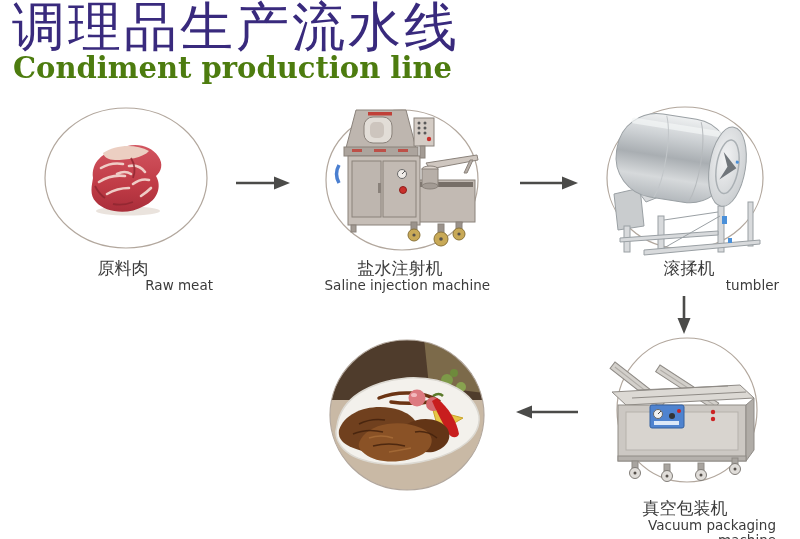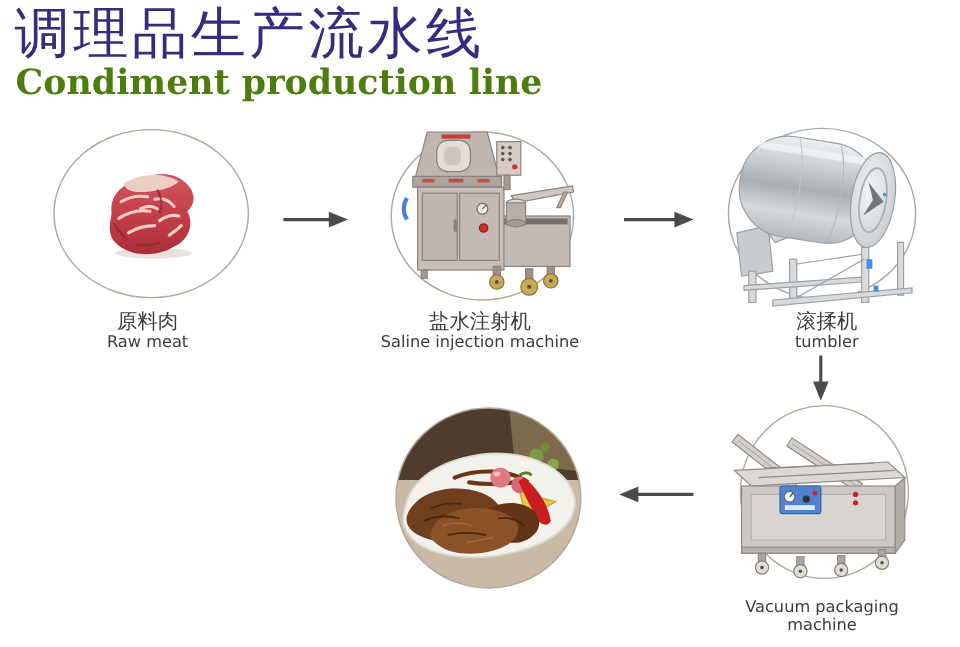--- a/index.html
+++ b/index.html
@@ -1,25 +1,25 @@
 <!DOCTYPE html>
 <html><head>
 <meta charset="utf-8">
 <style>
   html,body{margin:0;padding:0;background:#ffffff;}
   .canvas{position:relative;width:800px;height:539px;background:#ffffff;overflow:hidden;
           font-family:"DejaVu Sans","Liberation Sans",sans-serif;}
   .abs{position:absolute;}
   .title-zh{position:absolute;left:12px;top:0px;font-family:"DejaVu Serif","Liberation Serif",serif;
-            font-size:46px;line-height:54px;letter-spacing:3px;color:#392a7d;font-weight:500;white-space:nowrap;}
+            font-size:53px;line-height:54px;letter-spacing:3px;color:#392a7d;font-weight:500;white-space:nowrap;}
   .title-en{position:absolute;left:13px;top:51px;font-family:"DejaVu Serif","Liberation Serif",serif;
             font-size:29px;line-height:34px;font-weight:bold;color:#4d7c0f;white-space:nowrap;}
   .step-label{position:absolute;text-align:center;color:#3b3b3b;}
   .step-label .zh{font-size:17px;line-height:19px;}
-  .step-label .en{font-size:13.5px;line-height:15px;}
+  .step-label .en{font-size:13.5px;line-height:15px;text-align:right;}
 </style>
 </head>
 <body>
 
 <div class="canvas">
 
   <div class="title-zh">调理品生产流水线</div>
   <div class="title-en">Condiment production line</div>
 
   <svg class="abs" style="left:43px;top:106px" width="166" height="146" viewBox="0 0 166 146">
@@ -254,18 +254,19 @@
   </div>
   <div class="step-label" style="left:310px;top:259px;width:180px">
     <div class="zh">盐水注射机</div>
     <div class="en">Saline injection machine</div>
   </div>
   <div class="step-label" style="left:599px;top:259px;width:180px">
     <div class="zh">滚揉机</div>
     <div class="en">tumbler</div>
   </div>
   <div class="step-label" style="left:594px;top:499px;width:182px">
+    <div class="zh">真空包装机</div>
     <div class="en">Vacuum packaging machine</div>
   </div>
   <div class="step-label" style="left:316px;top:499px;width:182px">
   </div>
 
 </div>
 
 </body></html>

